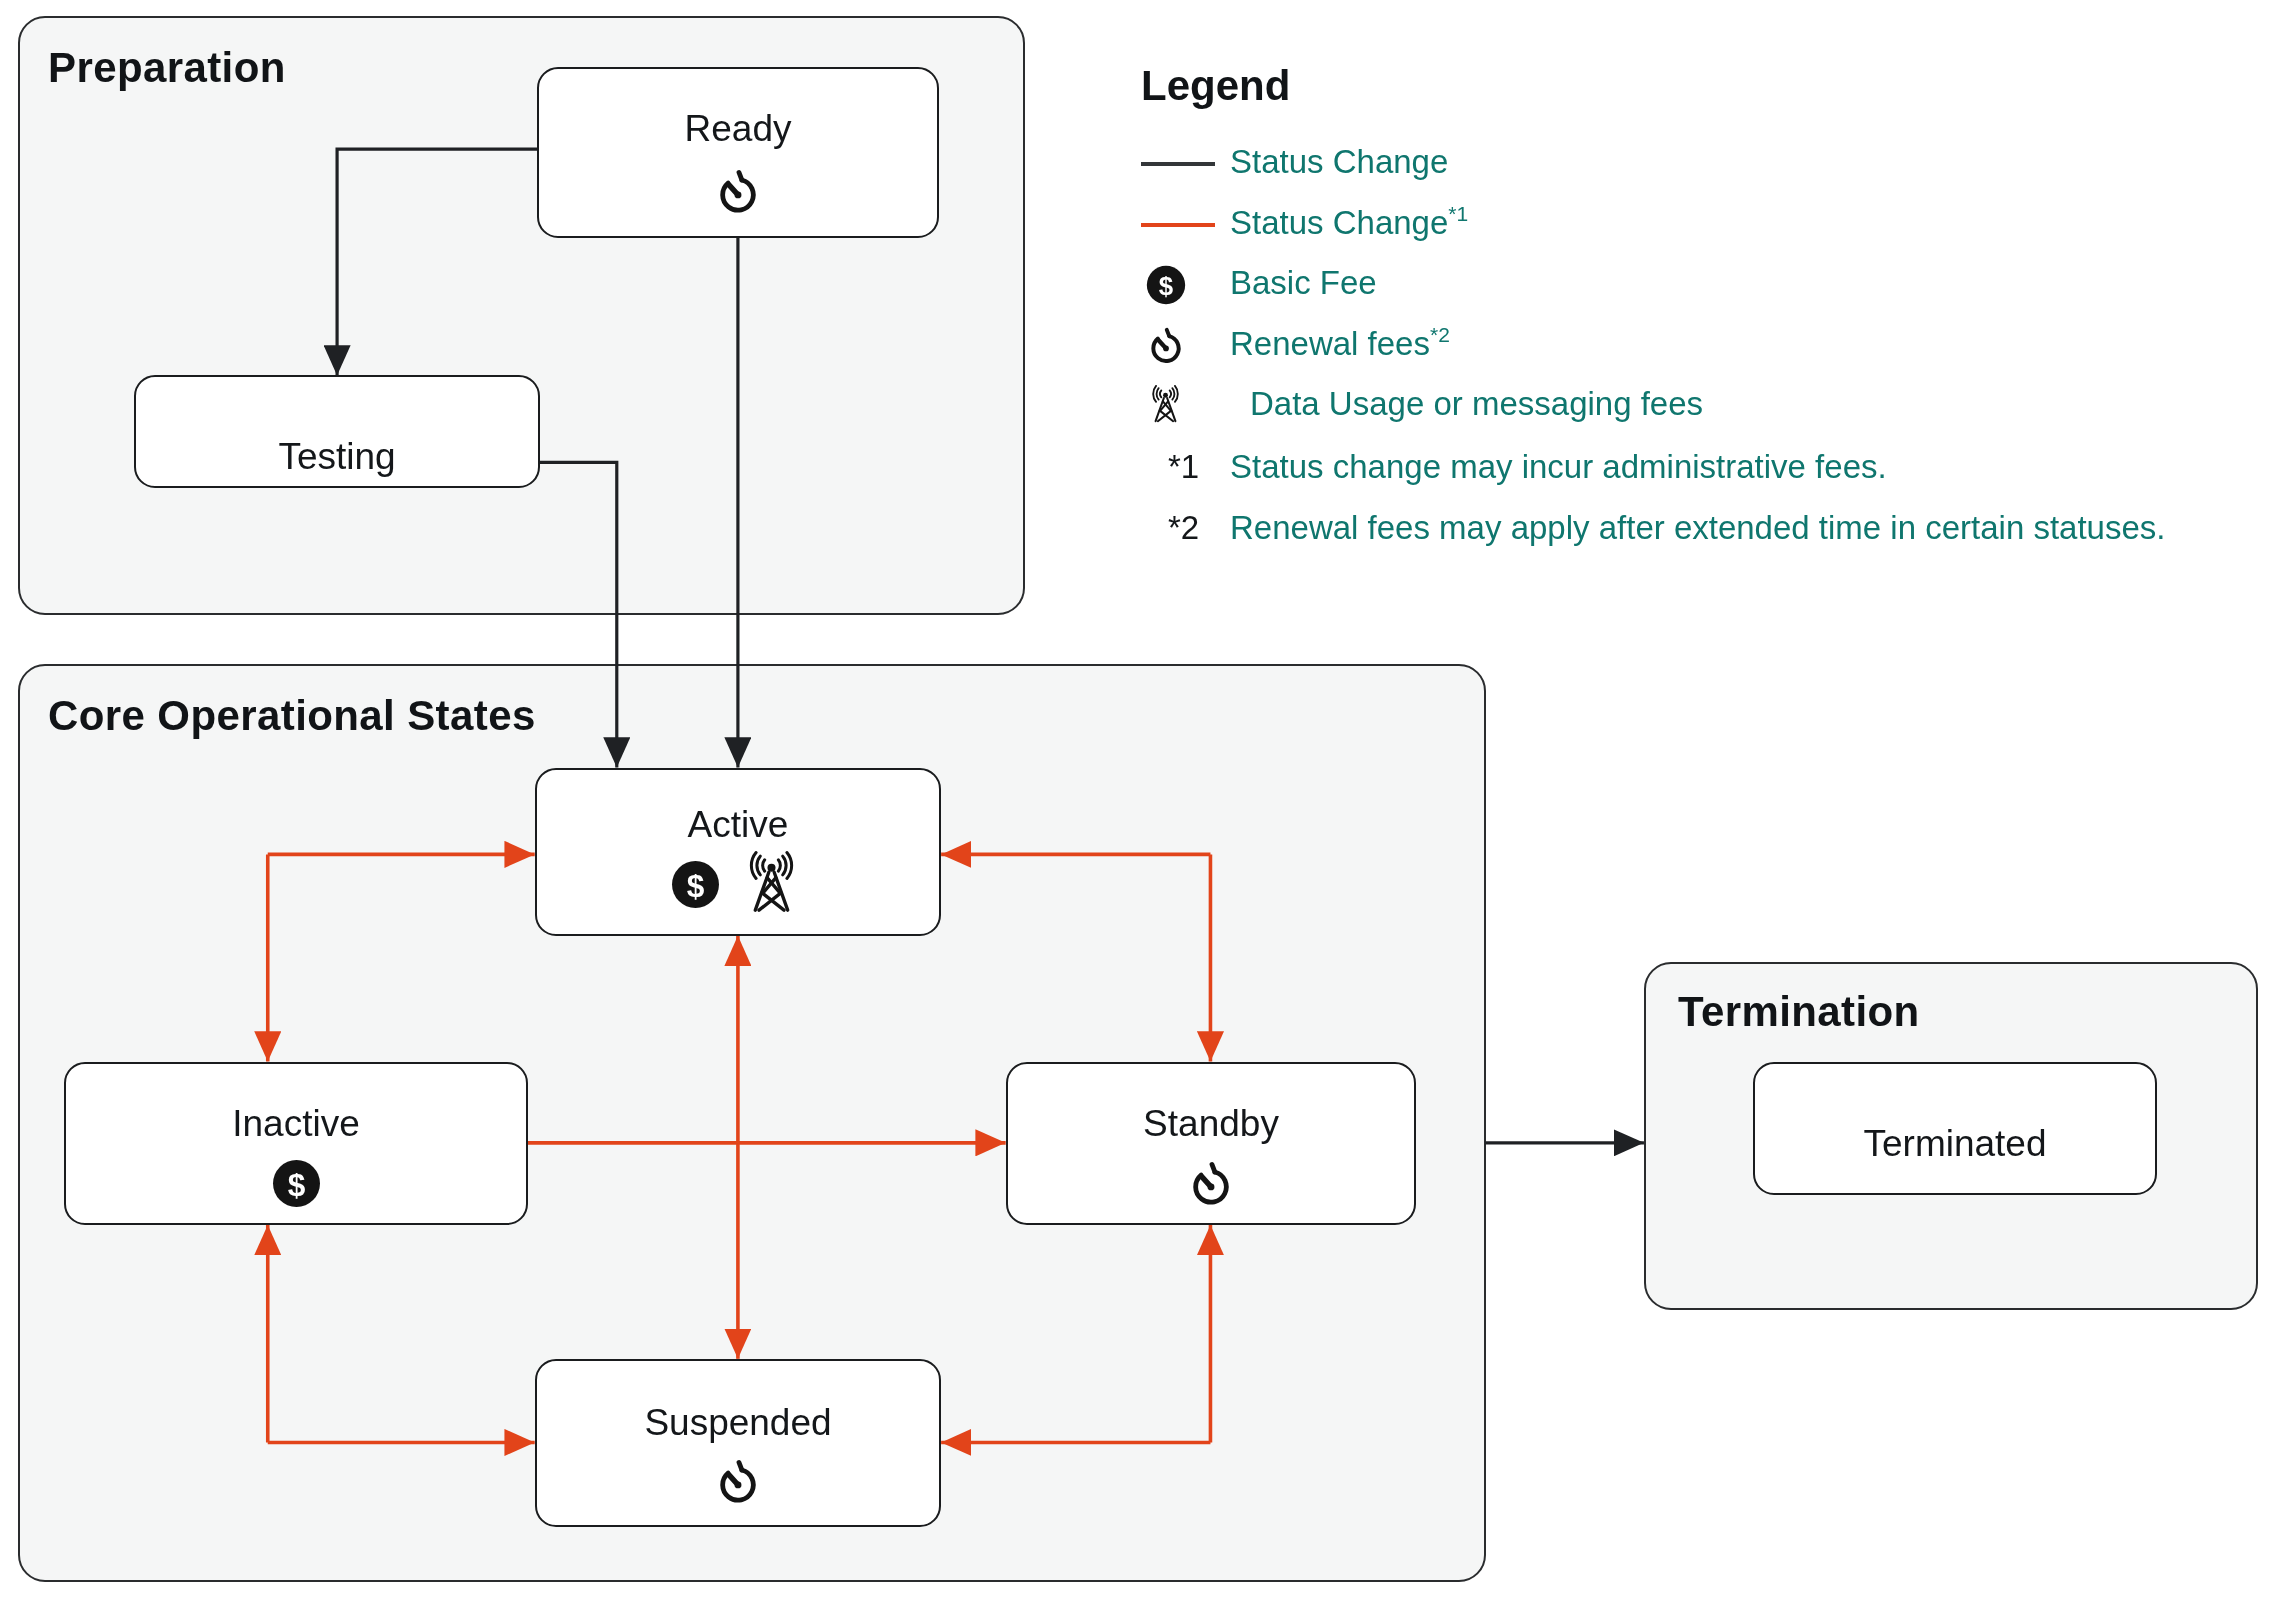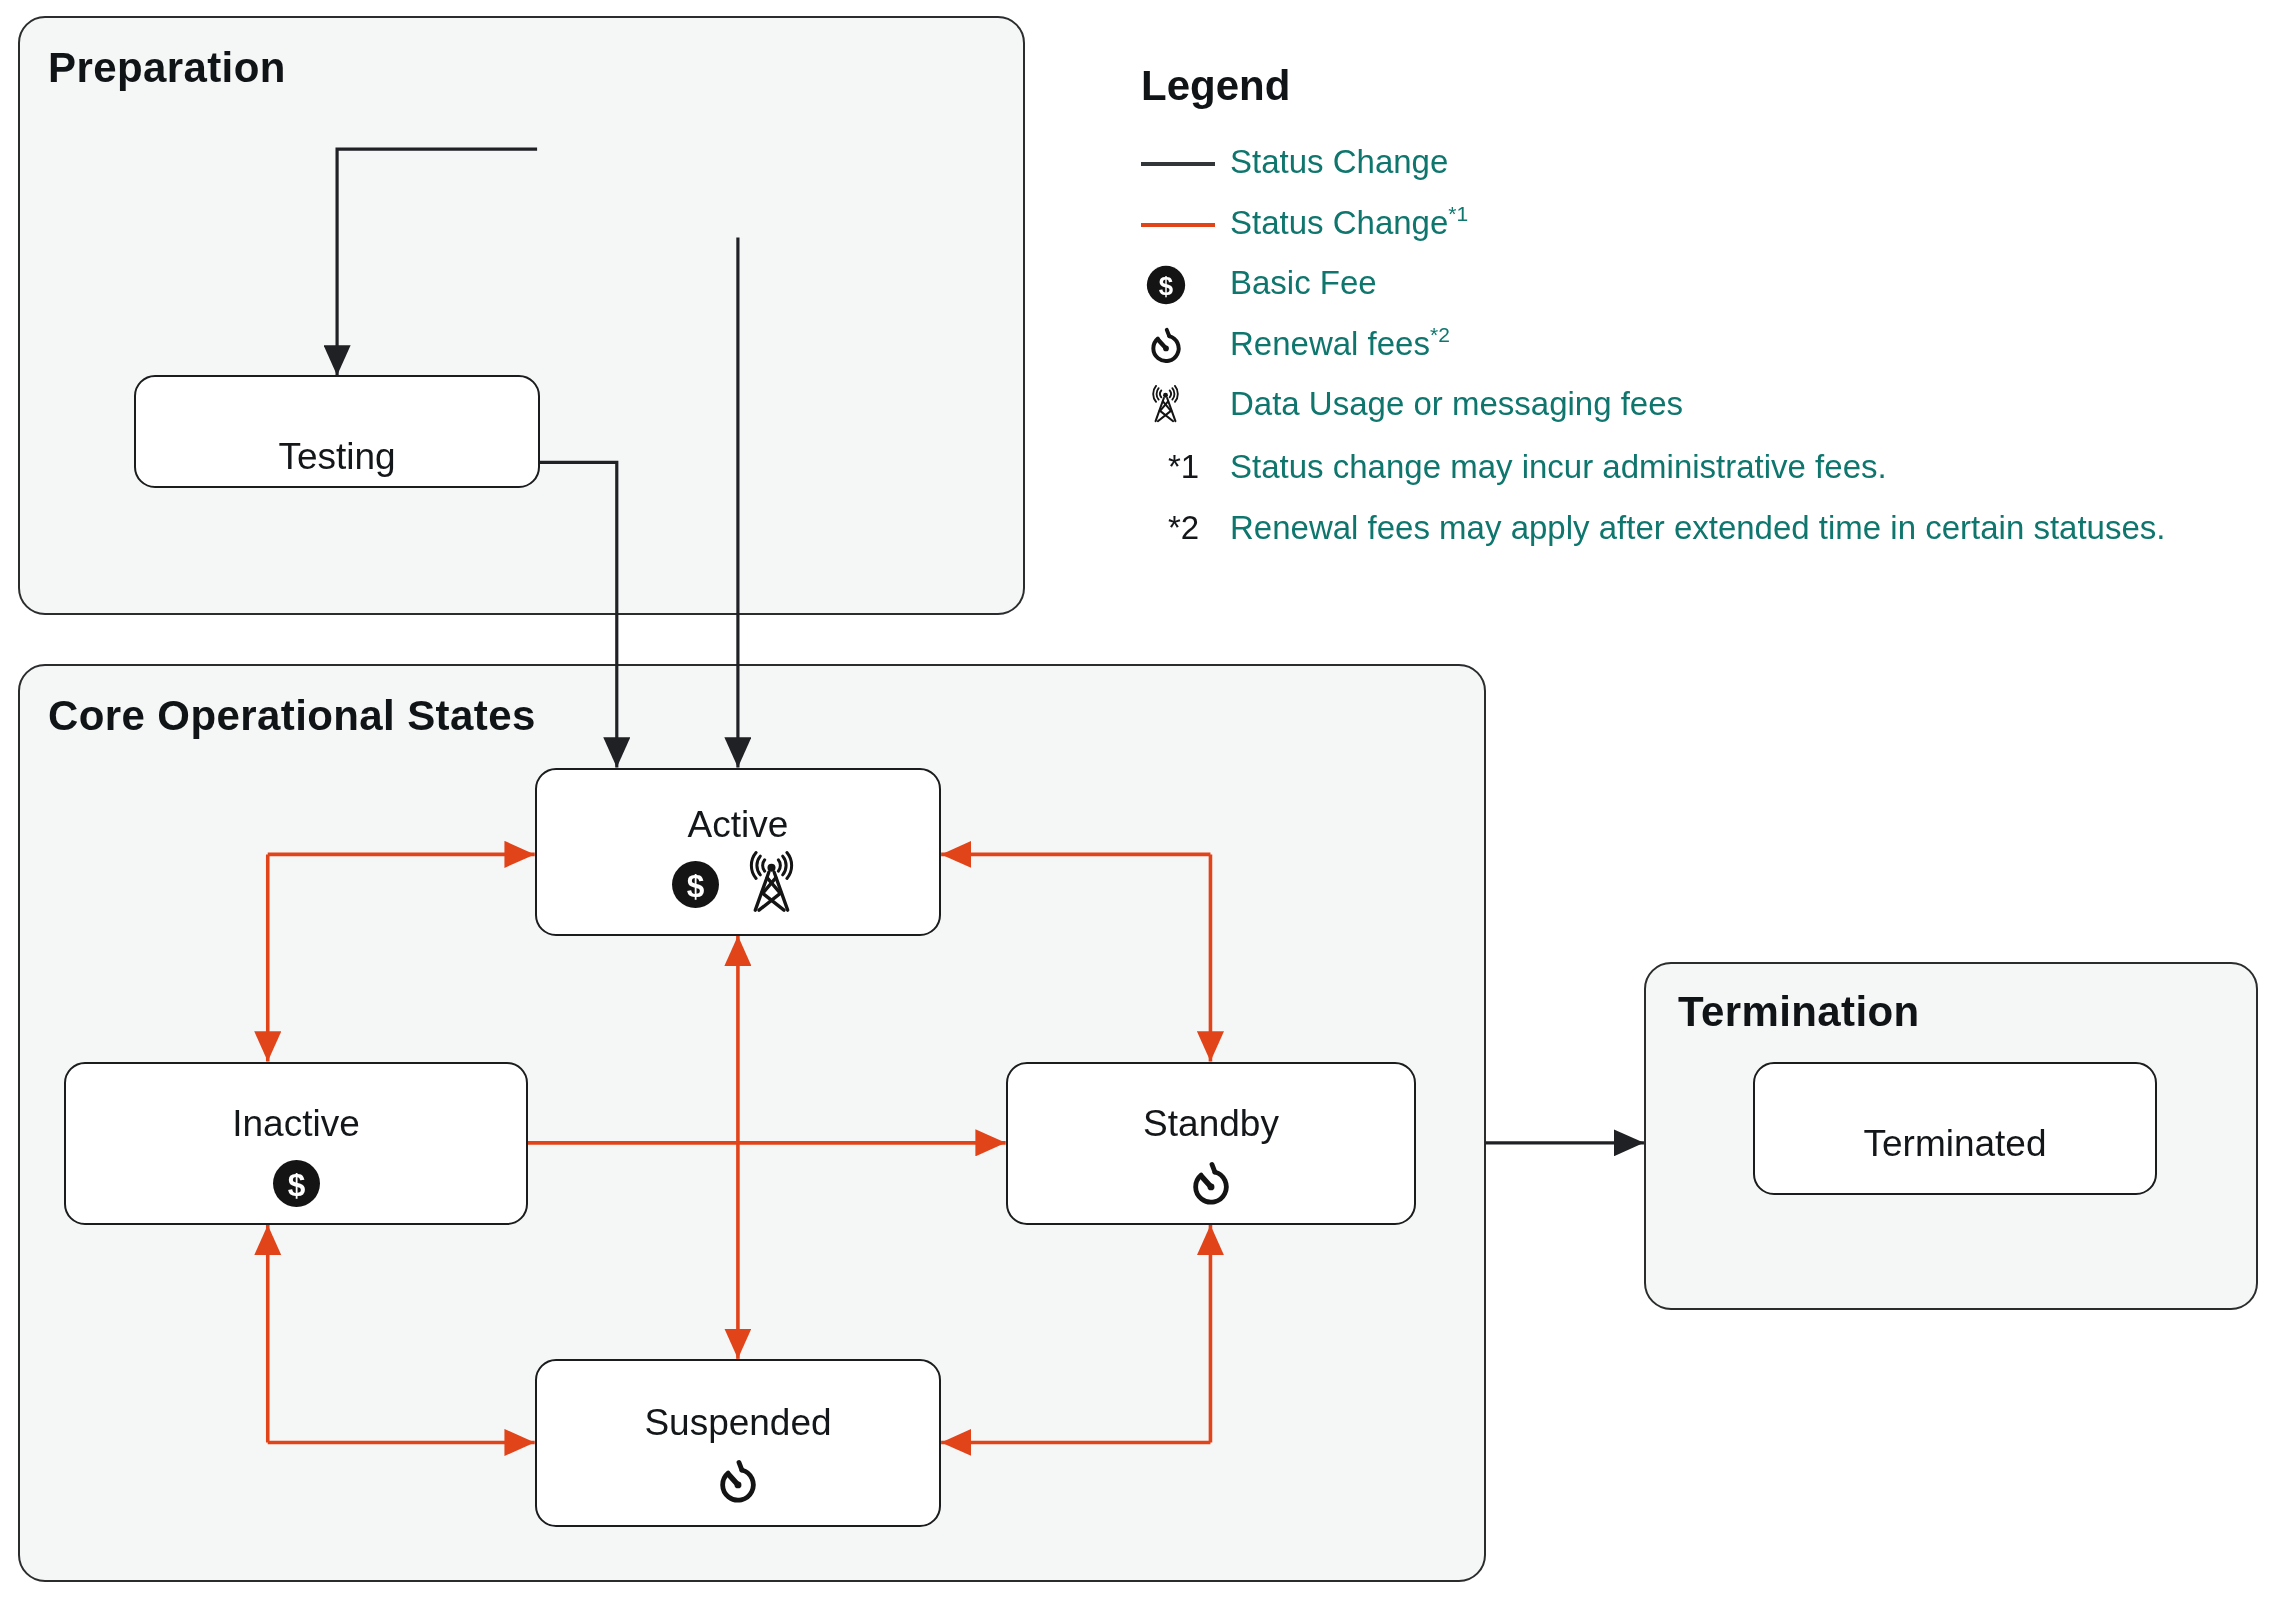--- a/index.html
+++ b/index.html
@@ -91,21 +91,21 @@
   .legend { position:absolute; left:1141px; top:0; }
   .legend-title {
     position:absolute; left:0; top:62px;
     font-size:42px; font-weight:700; color:#111417; white-space:nowrap;
   }
   .lrow {
     position:absolute; left:0; height:45px;
     display:flex; align-items:center; white-space:nowrap;
   }
   .lrow-0 { top:141px; } .lrow-1 { top:202px; } .lrow-2 { top:262px;justify-content:space-between; }
-  .lrow-3 { top:323px; } .lrow-4 { top:383px; }
+  .lrow-3 { top:323px; } .lrow-4 { top:383px;gap:20px; }
   .lrow-5 { top:444px; } .lrow-6 { top:505px; }
   .licon {
     width:89px; flex:0 0 89px;
     display:flex; align-items:center;
   }
   .lsample { width:74px; height:4px; }
   .lsample.black { background:#333639; }
   .lsample.red   { background:#e2441a; }
   .licon .ic-dollar-50  { margin-left:4.8px; }
   .licon .ic-clock-48   { margin-left:6.4px; }
@@ -191,20 +191,28 @@
     <path class="edge-red" d="M 336 1810 L 336 1537" marker-end="url(#ah-red)"></path>
     <path class="edge-red" d="M 336 1810 L 671 1810" marker-end="url(#ah-red)"></path>
     <path class="edge-red" d="M 1519 1810 L 1181 1810" marker-end="url(#ah-red)"></path>
     <path class="edge-red" d="M 1519 1810 L 1519 1537" marker-end="url(#ah-red)"></path>
   </svg>
 
   <div class="section-title title-prep">Preparation</div>
   <div class="section-title title-core">Core Operational States</div>
   <div class="section-title title-term">Termination</div>
 
+  <div class="state state-ready">
+    <div class="state-label">Ready</div>
+    <div class="state-icons">
+      <svg class="icon ic-clock-58" viewBox="0 0 58 58" width="46" height="46">
+          <use href="#sym-clock"></use>
+        </svg>
+    </div>
+  </div>
 
   <div class="state state-testing">
     <div class="state-label">Testing</div>
   </div>
 
   <div class="state state-active">
     <div class="state-label">Active</div>
     <div class="state-icons">
       <svg class="icon ic-dollar-62" viewBox="0 0 62 62" width="49" height="49">
           <use href="#sym-dollar"></use>

